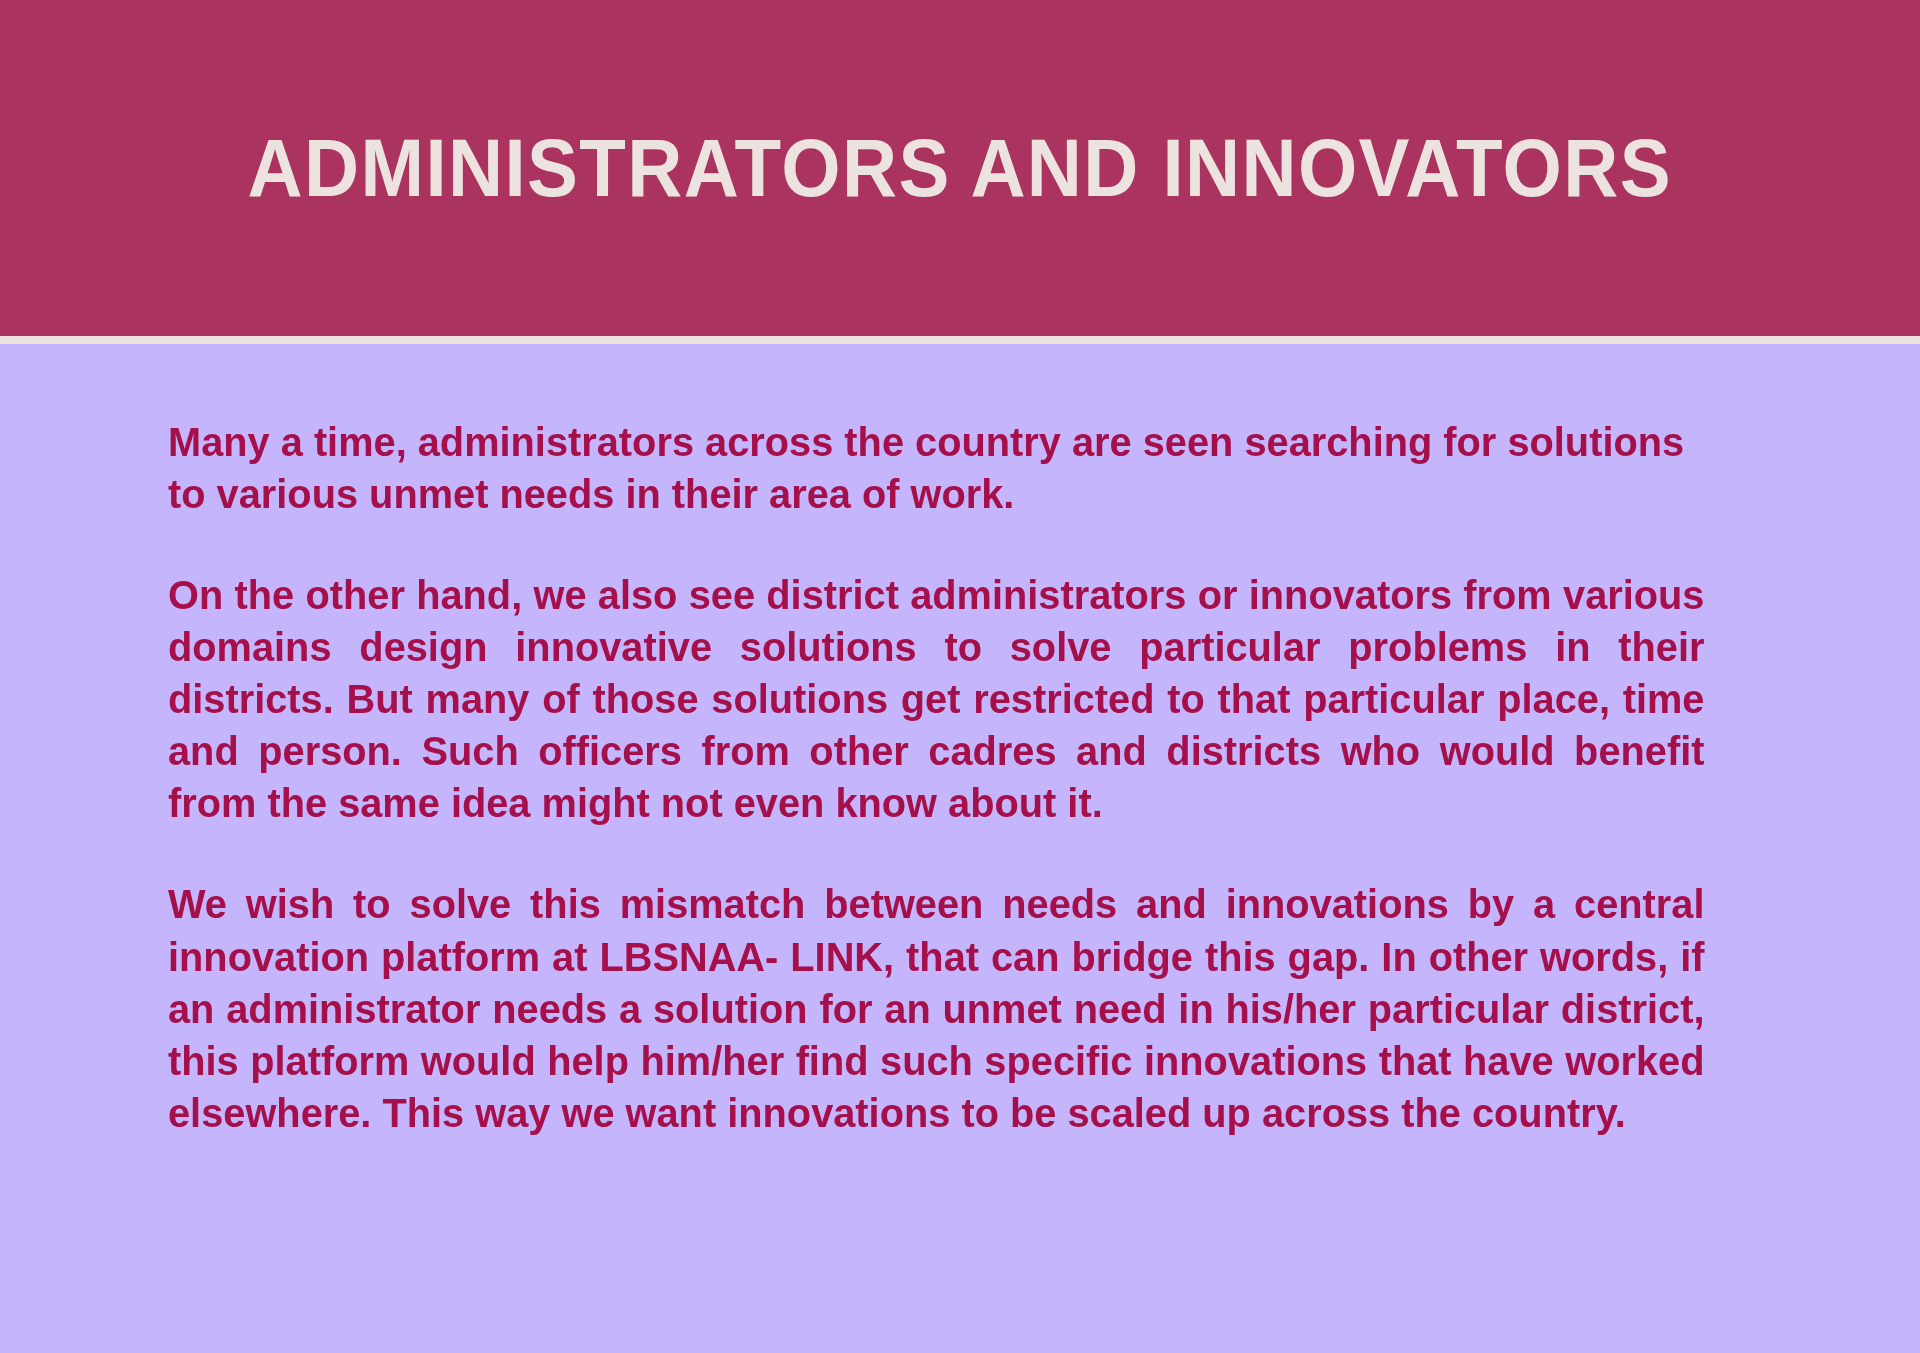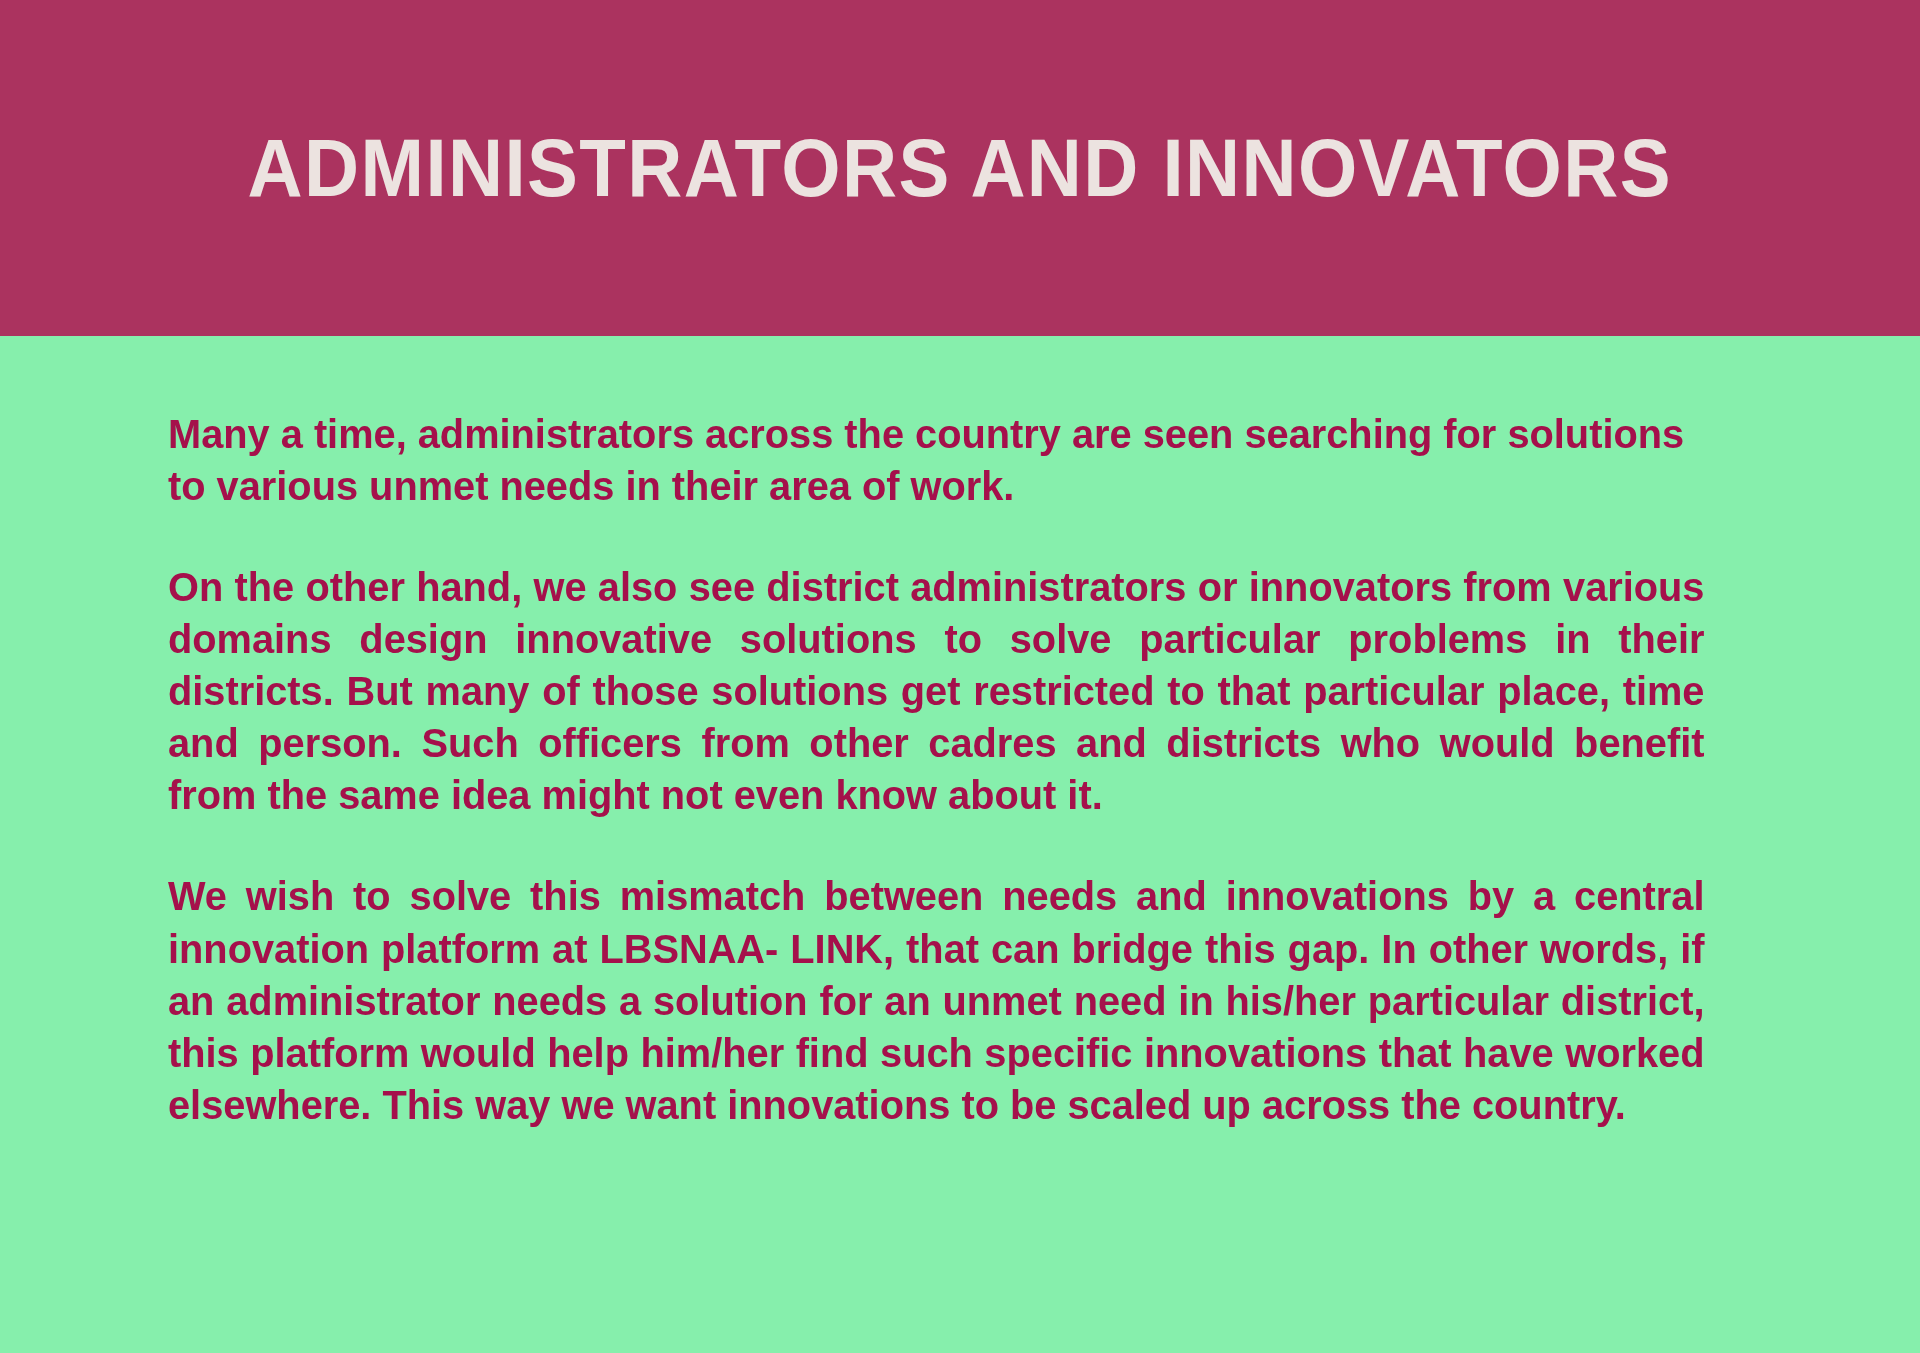--- a/index.html
+++ b/index.html
@@ -36,23 +36,24 @@
     font-weight: 700;
     letter-spacing: 1.5px;
     text-align: center;
     line-height: 1;
     transform: scaleX(0.93);
     transform-origin: center;
     white-space: nowrap;
   }
   .body-area {
     flex: 1;
-    background: #86efac;
+    background: #c4b5fd;
     padding: 72px 168px 8px 168px;
     box-sizing: border-box;
+    margin-top: 8px;
   }
   .paragraph {
     color: #a5104b;
     font-size: 41px;
     font-weight: 700;
     line-height: 1.27;
     margin: 0 0 49px 0;
     text-align: justify;
     transform: scaleX(0.97);
     transform-origin: left top;

